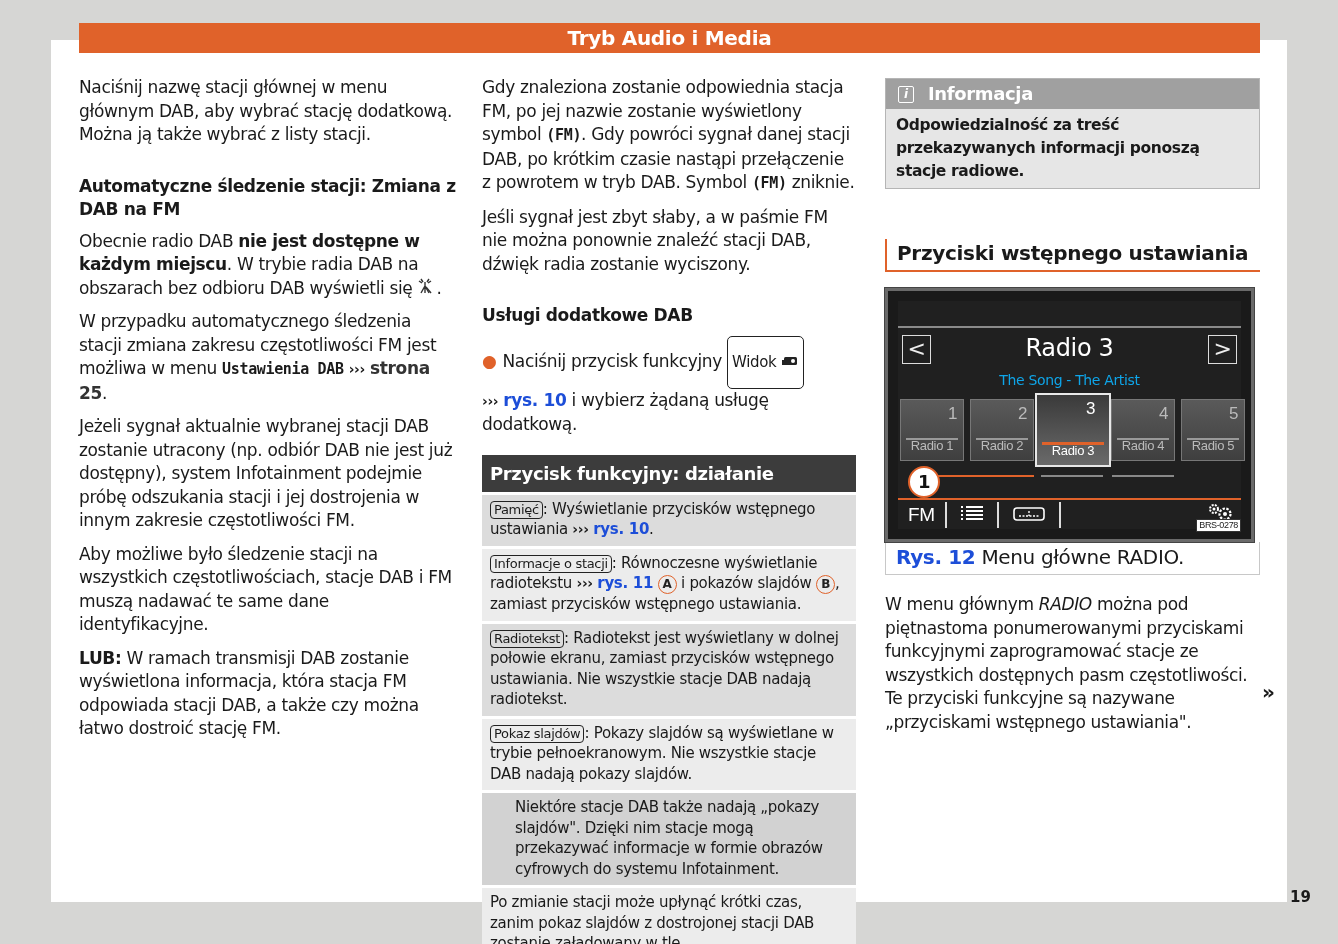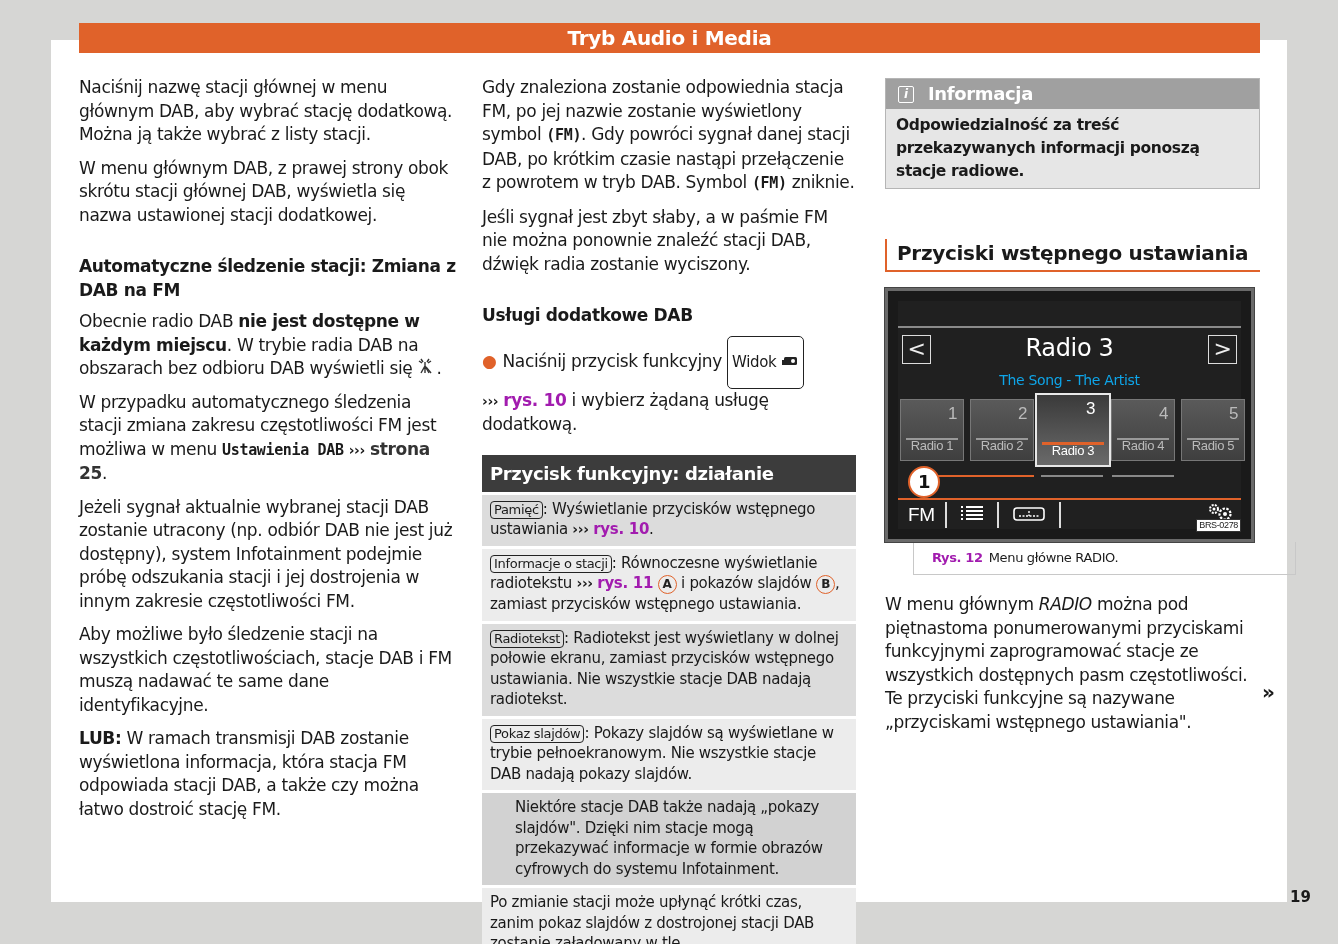--- a/index.html
+++ b/index.html
@@ -16,21 +16,21 @@
     color:#fff; text-align:center; font-weight:bold; font-size:20px; line-height:30px; letter-spacing:-0.3px;
   }
   .col { position:absolute; top:76px; font-size:17px; line-height:23.5px; letter-spacing:-0.35px; }
   .col p { margin:0 0 10px 0; }
   .c1 { left:79px; width:378px; }
   .c2 { left:482px; width:374px; }
   .c3 { left:885px; width:375px; }
   .subhead { font-weight:bold; margin-top:28px !important; margin-bottom:8px !important; }
   .b { font-weight:bold; }
   .mono { font-family:"DejaVu Sans Mono","Liberation Mono",monospace; font-weight:bold; font-size:15px; }
-  .orange { color:#a21caf; font-weight:bold; }
+  .orange { color:#1d4ed8; font-weight:bold; }
   .arrows { font-weight:bold; font-size:14px; }
   .bullet { color:#e0622a; margin-right:6px; }
   .keybox {
     display:inline-block; border:1.3px solid #222; border-radius:5px; padding:16px 4px; line-height:19px;
     font-size:15px;
   }
   .keybox.small { font-size:13px; line-height:16px; padding:0 3px; border-radius:4px; }
   .circ {
     display:inline-block; width:17px; height:17px; border:1.5px solid #e0622a; border-radius:50%;
     text-align:center; font-size:12px; line-height:17px; font-weight:bold; color:#222;
@@ -90,37 +90,36 @@
   .s-bottom-line { position:absolute; left:0; right:0; top:197px; height:2px; background:#e0622a; }
   .s-footer { position:absolute; left:0; right:0; top:200px; height:28px; display:flex; align-items:center; color:#fff; }
   .s-footer .fm { font-size:19px; padding:0 10px; font-family:"Liberation Sans",sans-serif; }
   .s-footer .sep { width:2px; height:26px; background:#ddd; }
   .s-footer .ico { padding:0 14px; font-size:18px; }
   .code-tag {
     position:absolute; right:0; bottom:-3px; background:#fff; color:#222; font-size:9px; border:1px solid #333;
     padding:0 2px; line-height:11px; font-family:"Liberation Sans",sans-serif;
   }
   .caption {
-    border:1.5px solid #c8c8c8; border-top:none; padding:4px 10px 5px 18px; font-size:13px; width:353px;margin-left:28px;
+    border:1.5px solid #c8c8c8; border-top:none; padding:4px 10px 5px 10px; font-size:20px; width:353px;
   }
   .caption .orange { margin-right:6px; }
   .next-marker { position:absolute; left:1262px; top:680px; font-weight:bold; font-size:20px; }
   .page-number { position:absolute; left:1290px; top:888px; font-weight:bold; font-size:15px; }
 </style>
 </head>
 <body>
 
 <div class="page"></div>
 <div class="top-band"></div>
 
 <div class="header-bar">Tryb Audio i Media</div>
 
 <div class="col c1">
   <p>Naciśnij nazwę stacji głównej w menu głównym DAB, aby wybrać stację dodatkową. Można ją także wybrać z listy stacji.</p>
-  <p>W menu głównym DAB, z prawej strony obok skrótu stacji głównej DAB, wyświetla się nazwa ustawionej stacji dodatkowej.</p>
   <p class="subhead">Automatyczne śledzenie stacji: Zmiana z DAB na FM</p>
   <p>
     <span>Obecnie radio DAB </span><span class="b">nie jest dostępne w każdym miejscu</span><span>. W trybie radia DAB na obszarach bez odbioru DAB wyświetli się </span><span>
       <svg width="14" height="16" viewBox="0 0 14 16">
           <path d="M7 4 L7 15 M3 1 L5 4 M11 1 L9 4 M1 3 L4 5 M13 3 L10 5 M3 15 L7 8 L11 15" stroke="#333" stroke-width="1.4" fill="none"></path>
           <path d="M8 9 L13 15" stroke="#333" stroke-width="1.4"></path>
         </svg>
     </span><span>.</span>
   </p>
   <p>

